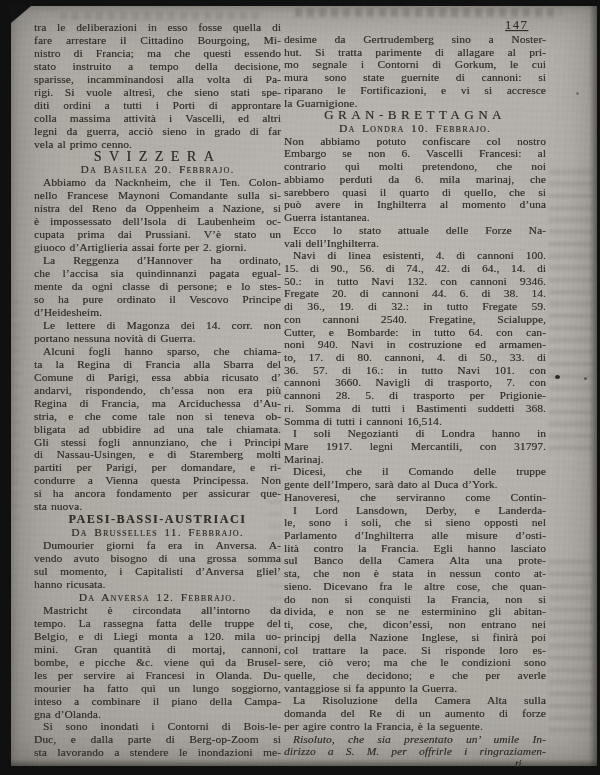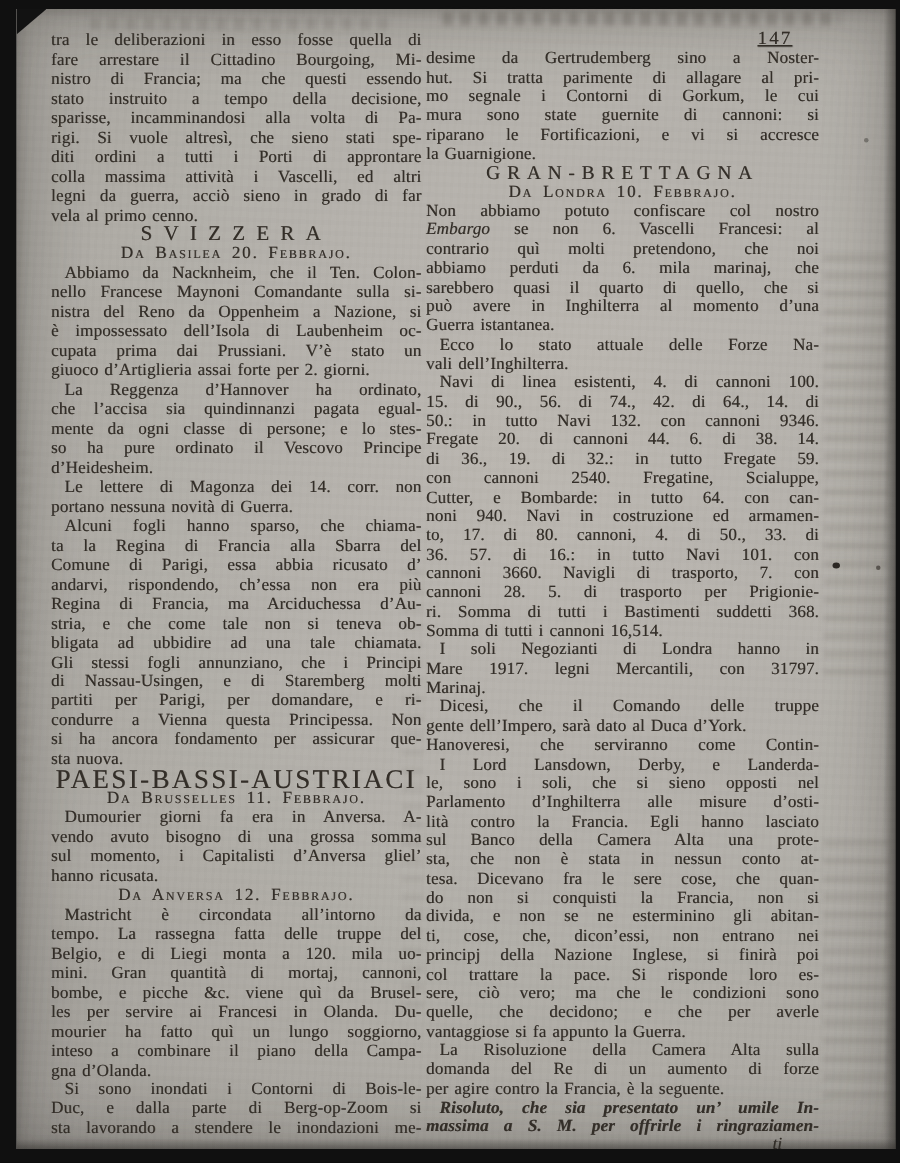--- a/index.html
+++ b/index.html
@@ -21,27 +21,27 @@
          background:linear-gradient(to bottom, transparent, rgba(40,38,35,.4));}
 
   .col{position:absolute;color:#332e28;text-shadow:.3px .3px .4px rgba(51,46,40,.55);
        word-spacing:1px;letter-spacing:.1px;}
   .col-left{left:34px;top:21px;width:247px;font-size:11.4px;line-height:12.95px;}
   .col-right{left:284px;top:33px;width:262px;font-size:11.4px;line-height:12.72px;}
   .line{text-align:justify;text-align-last:justify;}
   .end{text-align-last:left;}
   .ind{text-indent:9px;}
   .h1{text-align:center;text-align-last:center;font-size:14px;text-indent:0;}
-  .sp1{letter-spacing:1.6px;font-size:18px;}
+  .sp1{letter-spacing:1.6px;font-size:12px;font-weight:bold;}
   .sp2{letter-spacing:4.5px;font-size:13px;}
   .sp3{letter-spacing:7.5px;}
   .h2{text-align:center;text-align-last:center;font-variant:small-caps;
       letter-spacing:1.2px;word-spacing:2.5px;text-indent:0;}
-  .it, .it span{font-style:italic;font-weight:bold;}
-  span.i{font-style:italic;}
+  .it, .it span{font-style:italic;}
+  span.i{}
 
   .page-number{position:absolute;left:505px;top:18px;font-size:12.5px;letter-spacing:1.5px;
       color:#332e28;text-shadow:.3px .3px .4px rgba(51,46,40,.55);text-decoration:underline;}
   .catchword{position:absolute;left:515px;top:757px;font-size:11.4px;font-style:italic;
       color:#332e28;text-shadow:.3px .3px .4px rgba(51,46,40,.55);}
 
   .smudge{position:absolute;filter:blur(1.8px);pointer-events:none;}
   .sm-h{background:repeating-linear-gradient(90deg, rgba(85,80,73,.30) 0 7px, transparent 7px 12px);}
   .sm-v{background:repeating-linear-gradient(180deg, rgba(85,80,73,.16) 0 4px, transparent 4px 12px);}
   .speck{position:absolute;background:#2b2722;border-radius:50%;}
@@ -162,34 +162,34 @@
       <div class="line end"><span>Marinaj.</span></div>
       <div class="line ind"><span>Dicesi, che il Comando delle truppe</span></div>
       <div class="line end"><span>gente dell’Impero, sarà dato al Duca d’York.</span></div>
       <div class="line"><span>Hanoveresi, che serviranno come Contin-</span></div>
       <div class="line ind"><span>I Lord Lansdown, Derby, e Landerda-</span></div>
       <div class="line"><span>le, sono i soli, che si sieno opposti nel</span></div>
       <div class="line"><span>Parlamento d’Inghilterra alle misure d’osti-</span></div>
       <div class="line"><span>lità contro la Francia. Egli hanno lasciato</span></div>
       <div class="line"><span>sul Banco della Camera Alta una prote-</span></div>
       <div class="line"><span>sta, che non è stata in nessun conto at-</span></div>
-      <div class="line"><span>tesa. Dicevano fra le sere cose, che quan-</span></div>
+      <div class="line"><span>sieno. Dicevano fra le altre cose, che quan-</span></div>
       <div class="line"><span>do non si conquisti la Francia, non si</span></div>
       <div class="line"><span>divida, e non se ne esterminino gli abitan-</span></div>
       <div class="line"><span>ti, cose, che, dicon’essi, non entrano nei</span></div>
       <div class="line"><span>principj della Nazione Inglese, si finirà poi</span></div>
       <div class="line"><span>col trattare la pace. Si risponde loro es-</span></div>
       <div class="line"><span>sere, ciò vero; ma che le condizioni sono</span></div>
       <div class="line"><span>quelle, che decidono; e che per averle</span></div>
       <div class="line end"><span>vantaggiose si fa appunto la Guerra.</span></div>
       <div class="line ind"><span>La Risoluzione della Camera Alta sulla</span></div>
       <div class="line"><span>domanda del Re di un aumento di forze</span></div>
       <div class="line end"><span>per agire contro la Francia, è la seguente.</span></div>
       <div class="line it ind"><span>Risoluto, che sia presentato un’ umile In-</span></div>
-      <div class="line it"><span>massima a S. M. per offrirle i ringraziamen-</span></div>
+      <div class="line it"><span>dirizzo a S. M. per offrirle i ringraziamen-</span></div>
     </div>
 
   <div class="catchword">ti</div>
 
   <div class="corner-wedge"></div>
   <div class="edge-right-shade"></div>
   <div class="edge-bottom-shade"></div>
 </div>
 
 </body></html>

